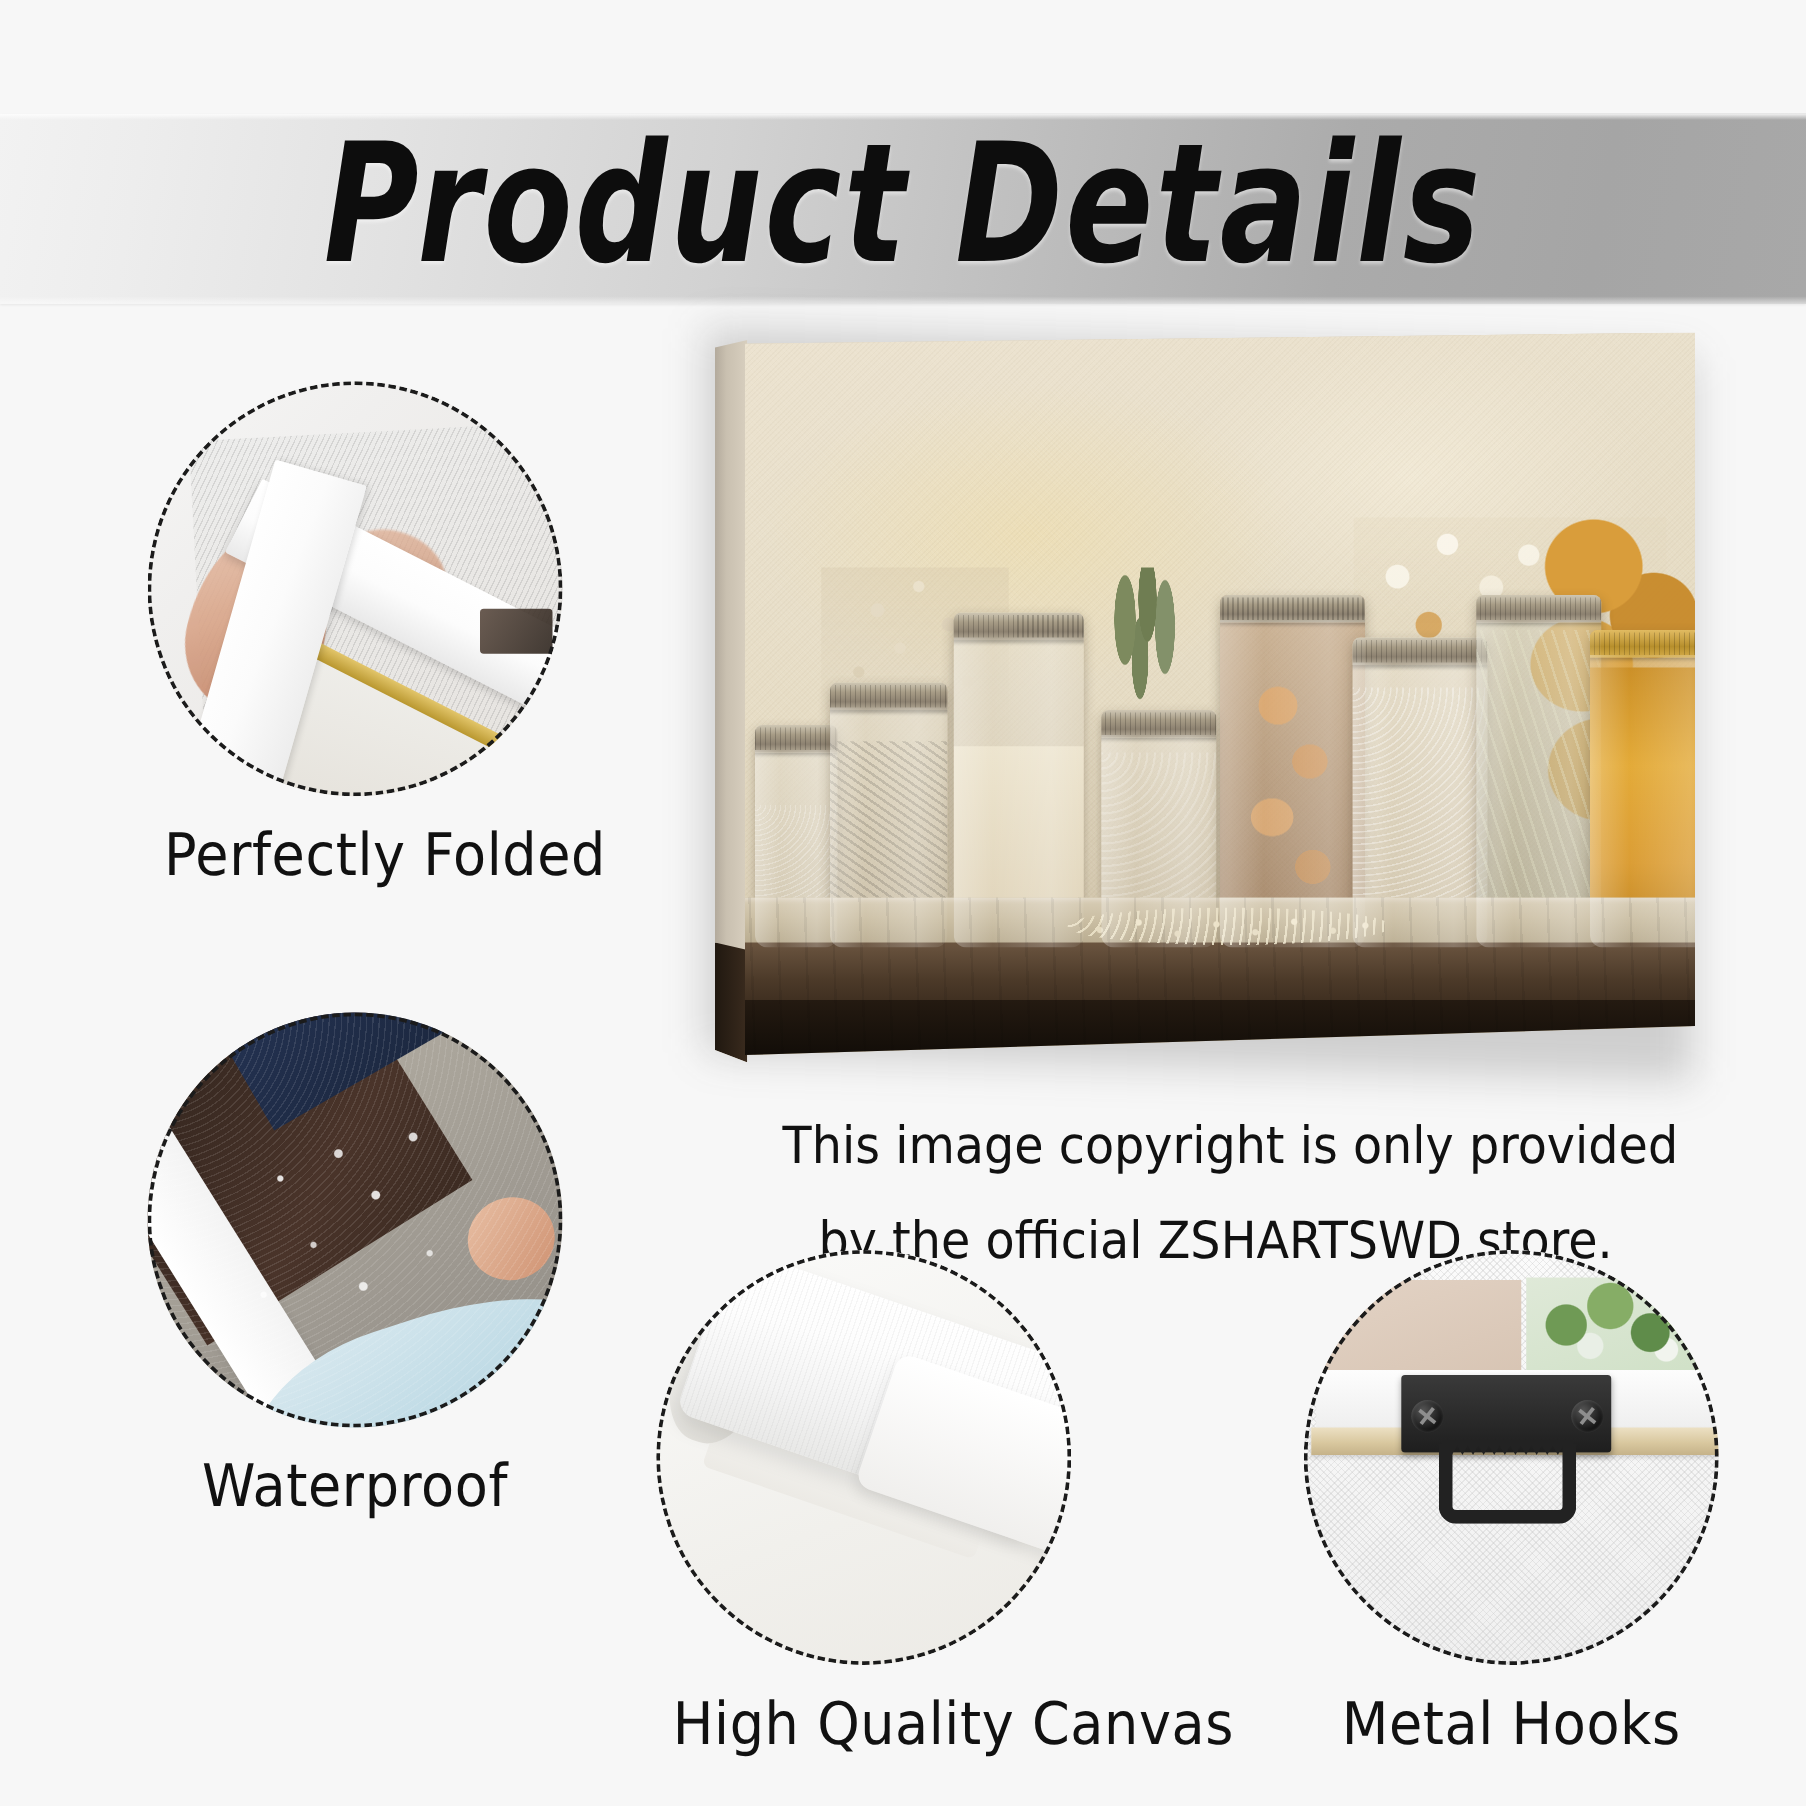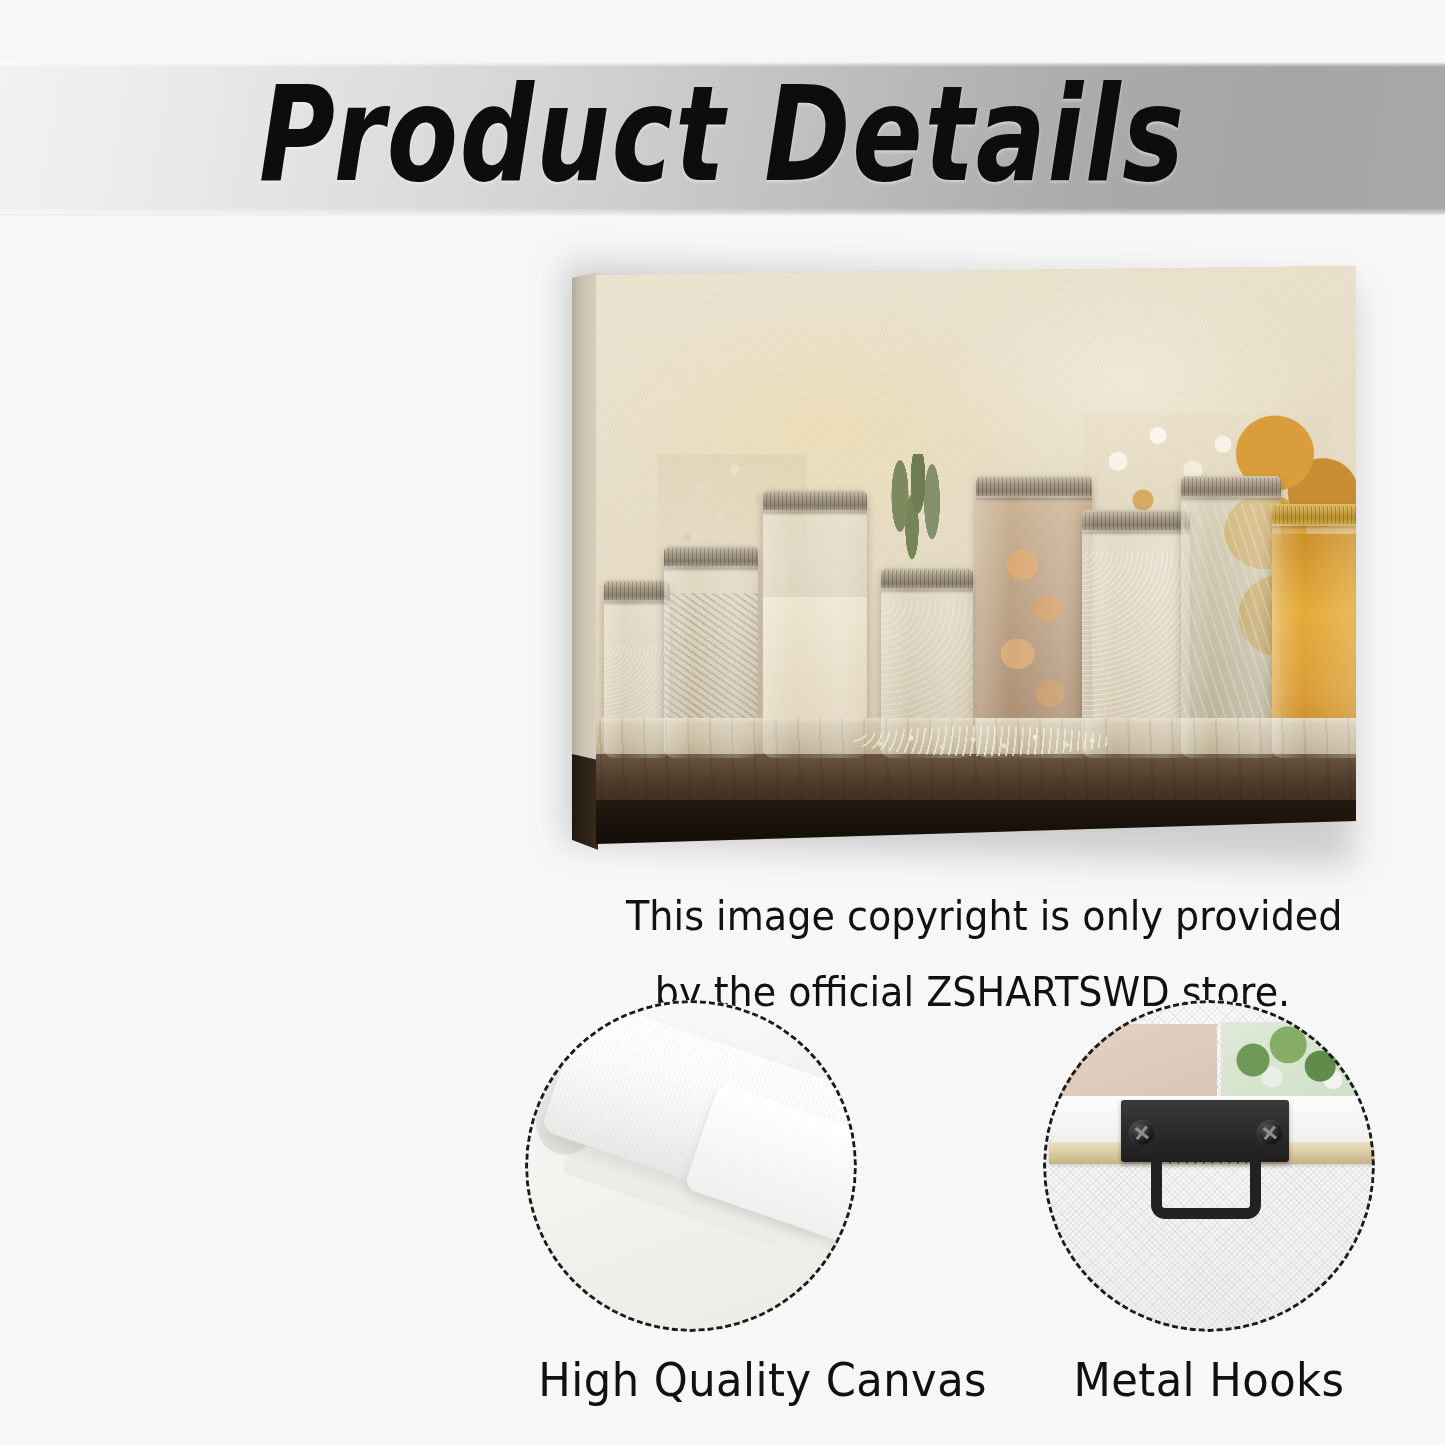--- a/index.html
+++ b/index.html
@@ -8,21 +8,21 @@
     width:1445px;height:1445px;
     background:#f7f7f7;
     font-family:"DejaVu Sans", sans-serif;
     overflow:hidden;
     position:relative;
   }
   .page{position:relative;width:1445px;height:1445px;background:#f7f7f7;overflow:hidden;}
 
   
   .banner{
-    position:absolute;left:0;top:62px;width:1445px;height:152px;
+    position:absolute;left:0;top:91px;width:1445px;height:152px;
     background:linear-gradient(100deg,#f2f2f2 0%,#ededed 8%,#e2e2e2 22%,#d2d2d2 40%,#bdbdbd 58%,#ababab 74%,#a5a5a5 88%,#a8a8a8 100%);
     box-shadow:0 1px 2px rgba(0,0,0,.07);
   }
   .banner:before{
     content:"";position:absolute;left:0;top:0;width:100%;height:5px;
     background:linear-gradient(180deg,rgba(255,255,255,.85),rgba(255,255,255,0));
   }
   .banner:after{
     content:"";position:absolute;left:0;bottom:0;width:100%;height:6px;
     background:linear-gradient(0deg,rgba(255,255,255,.55),rgba(255,255,255,0));
@@ -382,21 +382,49 @@
 </style>
 </head>
 <body>
 
 <div class="page">
 
   <div class="banner">
     <div class="banner-title">Product Details</div>
   </div>
 
-
+  <div class="feature f1">
+    <div class="circle c1">
+      <div class="photo"></div>
+      <div class="mesh"></div>
+      <div class="hand"></div>
+      <div class="hand2"></div>
+      <div class="back"></div>
+      <div class="gold"></div>
+      <div class="strip-b"></div>
+      <div class="strip-a"></div>
+      <div class="darkbit"></div>
+      <div class="ring"></div>
+    </div>
+    <div class="feature-label">Perfectly Folded</div>
+  </div>
+
+  <div class="feature f2">
+    <div class="circle c2">
+      <div class="base"></div>
+      <div class="darkzone"></div>
+      <div class="navy"></div>
+      <div class="whiteband"></div>
+      <div class="bluecloth"></div>
+      <div class="skin"></div>
+      <div class="texture"></div>
+      <div class="ring"></div>
+    </div>
+    <div class="feature-label">Waterproof</div>
+  </div>
 
   <div class="canvas-wrap">
     <div class="canvas-shadow"></div>
     <div class="canvas-side">
       <div class="side-bottom"></div>
     </div>
 
     <div class="canvas-face">
       <div class="art-wall"></div>
 

